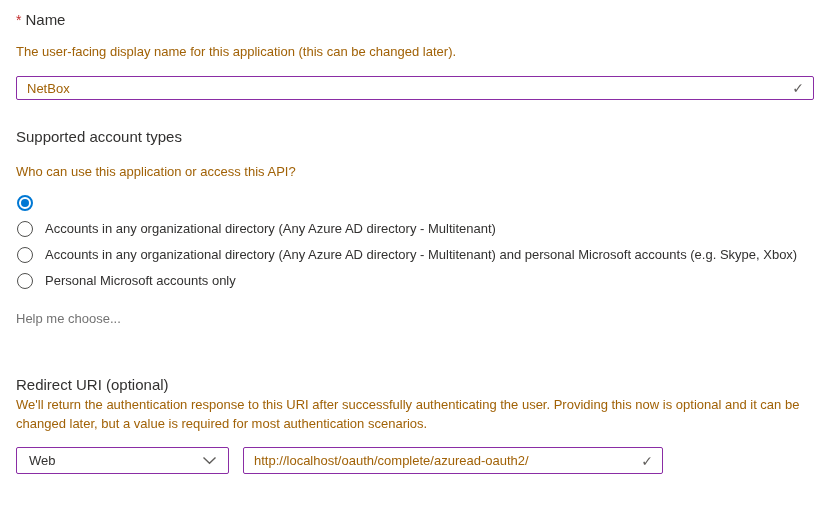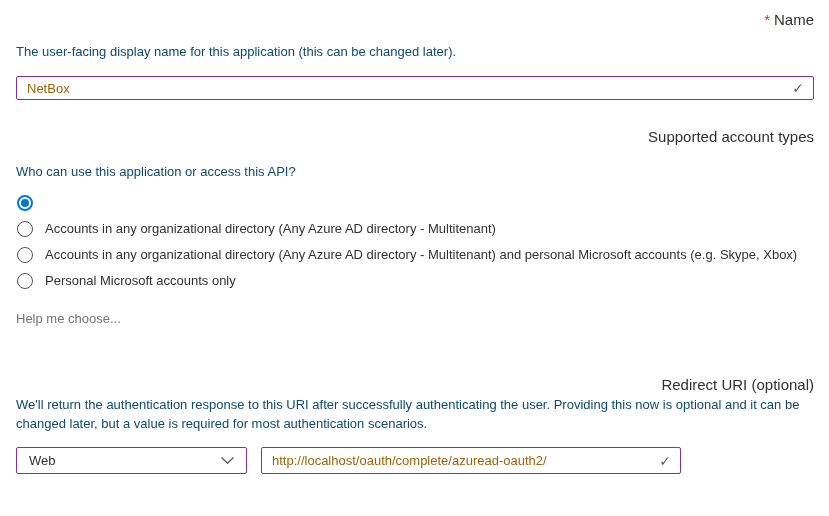--- a/index.html
+++ b/index.html
@@ -7,26 +7,26 @@
     width: 829px; height: 516px;
     background: #ffffff;
     font-family: "Liberation Sans", "DejaVu Sans", sans-serif;
     color: #323130;
     overflow: hidden;
   }
   .page { padding: 0 15px 0 16px; width: 829px; }
 
   .section-title {
     font-size: 15px; line-height: 20px;
-    font-weight: 400; color: #323130; text-align: right;
+    font-weight: 400; color: #323130;
   }
   .required-star { color: #c22d2d; margin-right: 4px; font-size: 14px; }
 
   .desc {
-    font-size: 13px; line-height: 16px; color: #0c4a6e;
+    font-size: 13px; line-height: 16px; color: #a16207;
   }
 
   
   .name-title { margin-top: 10px; }
   .name-desc { margin-top: 14px; }
   .field {
     border: 1px solid #8a2da5;
     border-radius: 2px;
     background: #fff;
     display: flex; align-items: center;
@@ -72,21 +72,21 @@
   }
 
   
   .ru-title { margin-top: 48px; }
   .ru-desc { width: 798px; line-height: 19px; }
   .ru-row {
     margin-top: 14px;
     display: flex; align-items: stretch; gap: 14px;
   }
   .platform-select {
-    width: 231px; height: 27px;
+    width: 213px; height: 27px;
     border: 1px solid #8a2da5; border-radius: 2px;
     display: flex; align-items: center;
     cursor: pointer; background: #fff;
   }
   .platform-select .value {
     flex: 1 1 auto; font-size: 13px; color: #323130; padding-left: 12px;
   }
   .platform-select .chevron { flex: none; padding-right: 11px; display: flex; align-items: center; }
   .uri-field { width: 420px; height: 27px; }
 </style>

